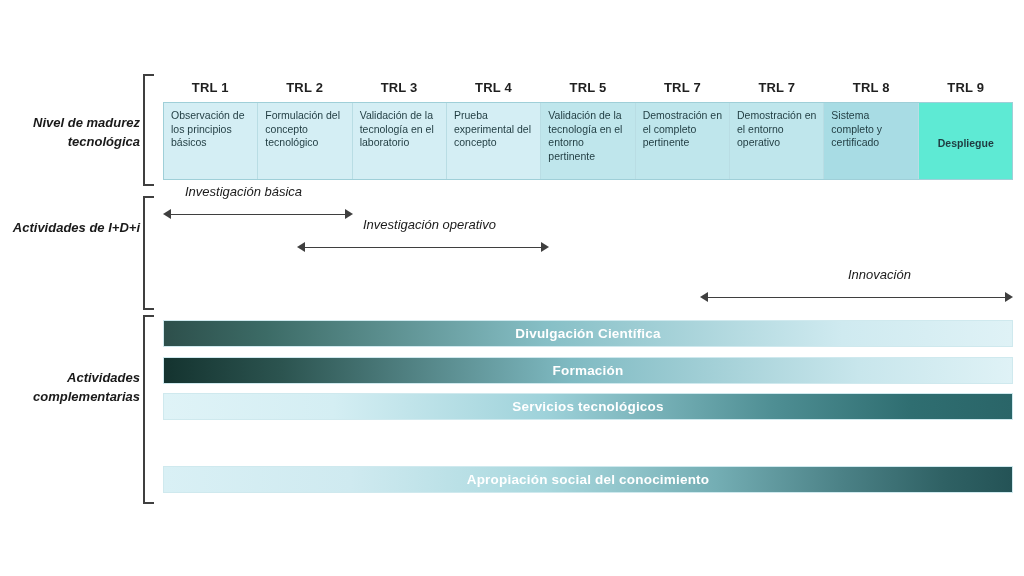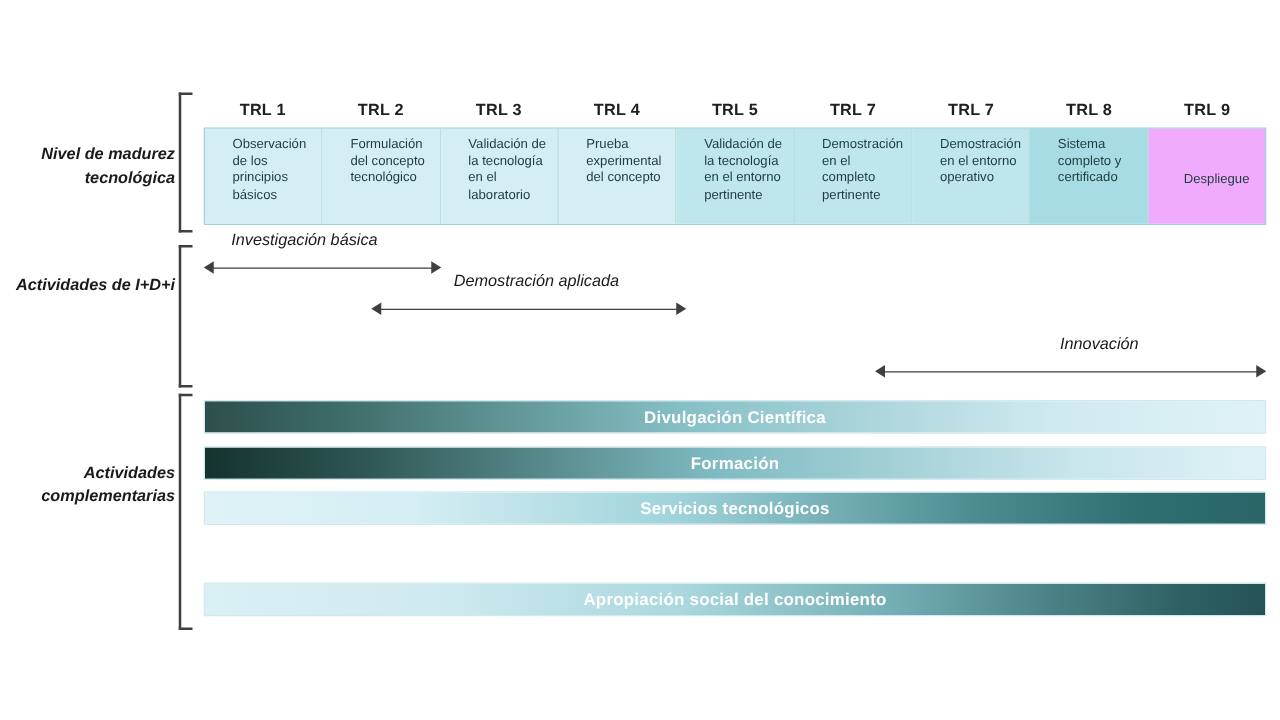--- a/index.html
+++ b/index.html
@@ -74,33 +74,33 @@
     width: 850px;
     height: 78px;
     display: flex;
     border: 1px solid #9fcfd8;
     box-sizing: border-box;
   }
   #trl-cells .cell {
     flex: 1 1 0;
     box-sizing: border-box;
     border-right: 1px solid #b9dde4;
-    padding: 6px 6px 0 22px;
+    padding: 6px 6px 0 7px;
     font-size: 10.5px;
     line-height: 13.5px;
     color: #1f3b40;
   }
   #trl-cells .cell:last-child { border-right: none; }
   .c-light   { background: #d4eef4; }
   .c-mid     { background: #bfe6ec; }
   .c-mid2    { background: #a8dce4; }
   .c-dark {
-    background: #f0abfc;
+    background: #5eead4;
     color: #ffffff;
-    font-weight: normal;
+    font-weight: bold;
     display: flex;
     align-items: center;
     justify-content: center;
     text-align: center;
     padding: 0;
   }
 
   
   .arrow-row { position: absolute; height: 20px; }
   .arrow-line {
@@ -198,21 +198,21 @@
     <div class="arrow-head left" style="left:0px;"></div>
     <div class="arrow-line" style="left:6px; width:178px;"></div>
     <div class="arrow-head right" style="left:182px;"></div>
     <div class="arrow-caption" style="left:22px; top:-21px;">Investigación básica</div>
   </div>
 
   <div class="arrow-row" style="left:297px; top:238px; width:252px;">
     <div class="arrow-head left" style="left:0px;"></div>
     <div class="arrow-line" style="left:6px; width:240px;"></div>
     <div class="arrow-head right" style="left:244px;"></div>
-    <div class="arrow-caption" style="left:66px; top:-21px;">Demostración aplicada</div>
+    <div class="arrow-caption" style="left:66px; top:-21px;">Investigación operativo</div>
   </div>
 
 
   <div class="arrow-row" style="left:700px; top:288px; width:313px;">
     <div class="arrow-head left" style="left:0px;"></div>
     <div class="arrow-line" style="left:6px; width:301px;"></div>
     <div class="arrow-head right" style="left:305px;"></div>
     <div class="arrow-caption" style="left:148px; top:-21px;">Innovación</div>
   </div>
 

